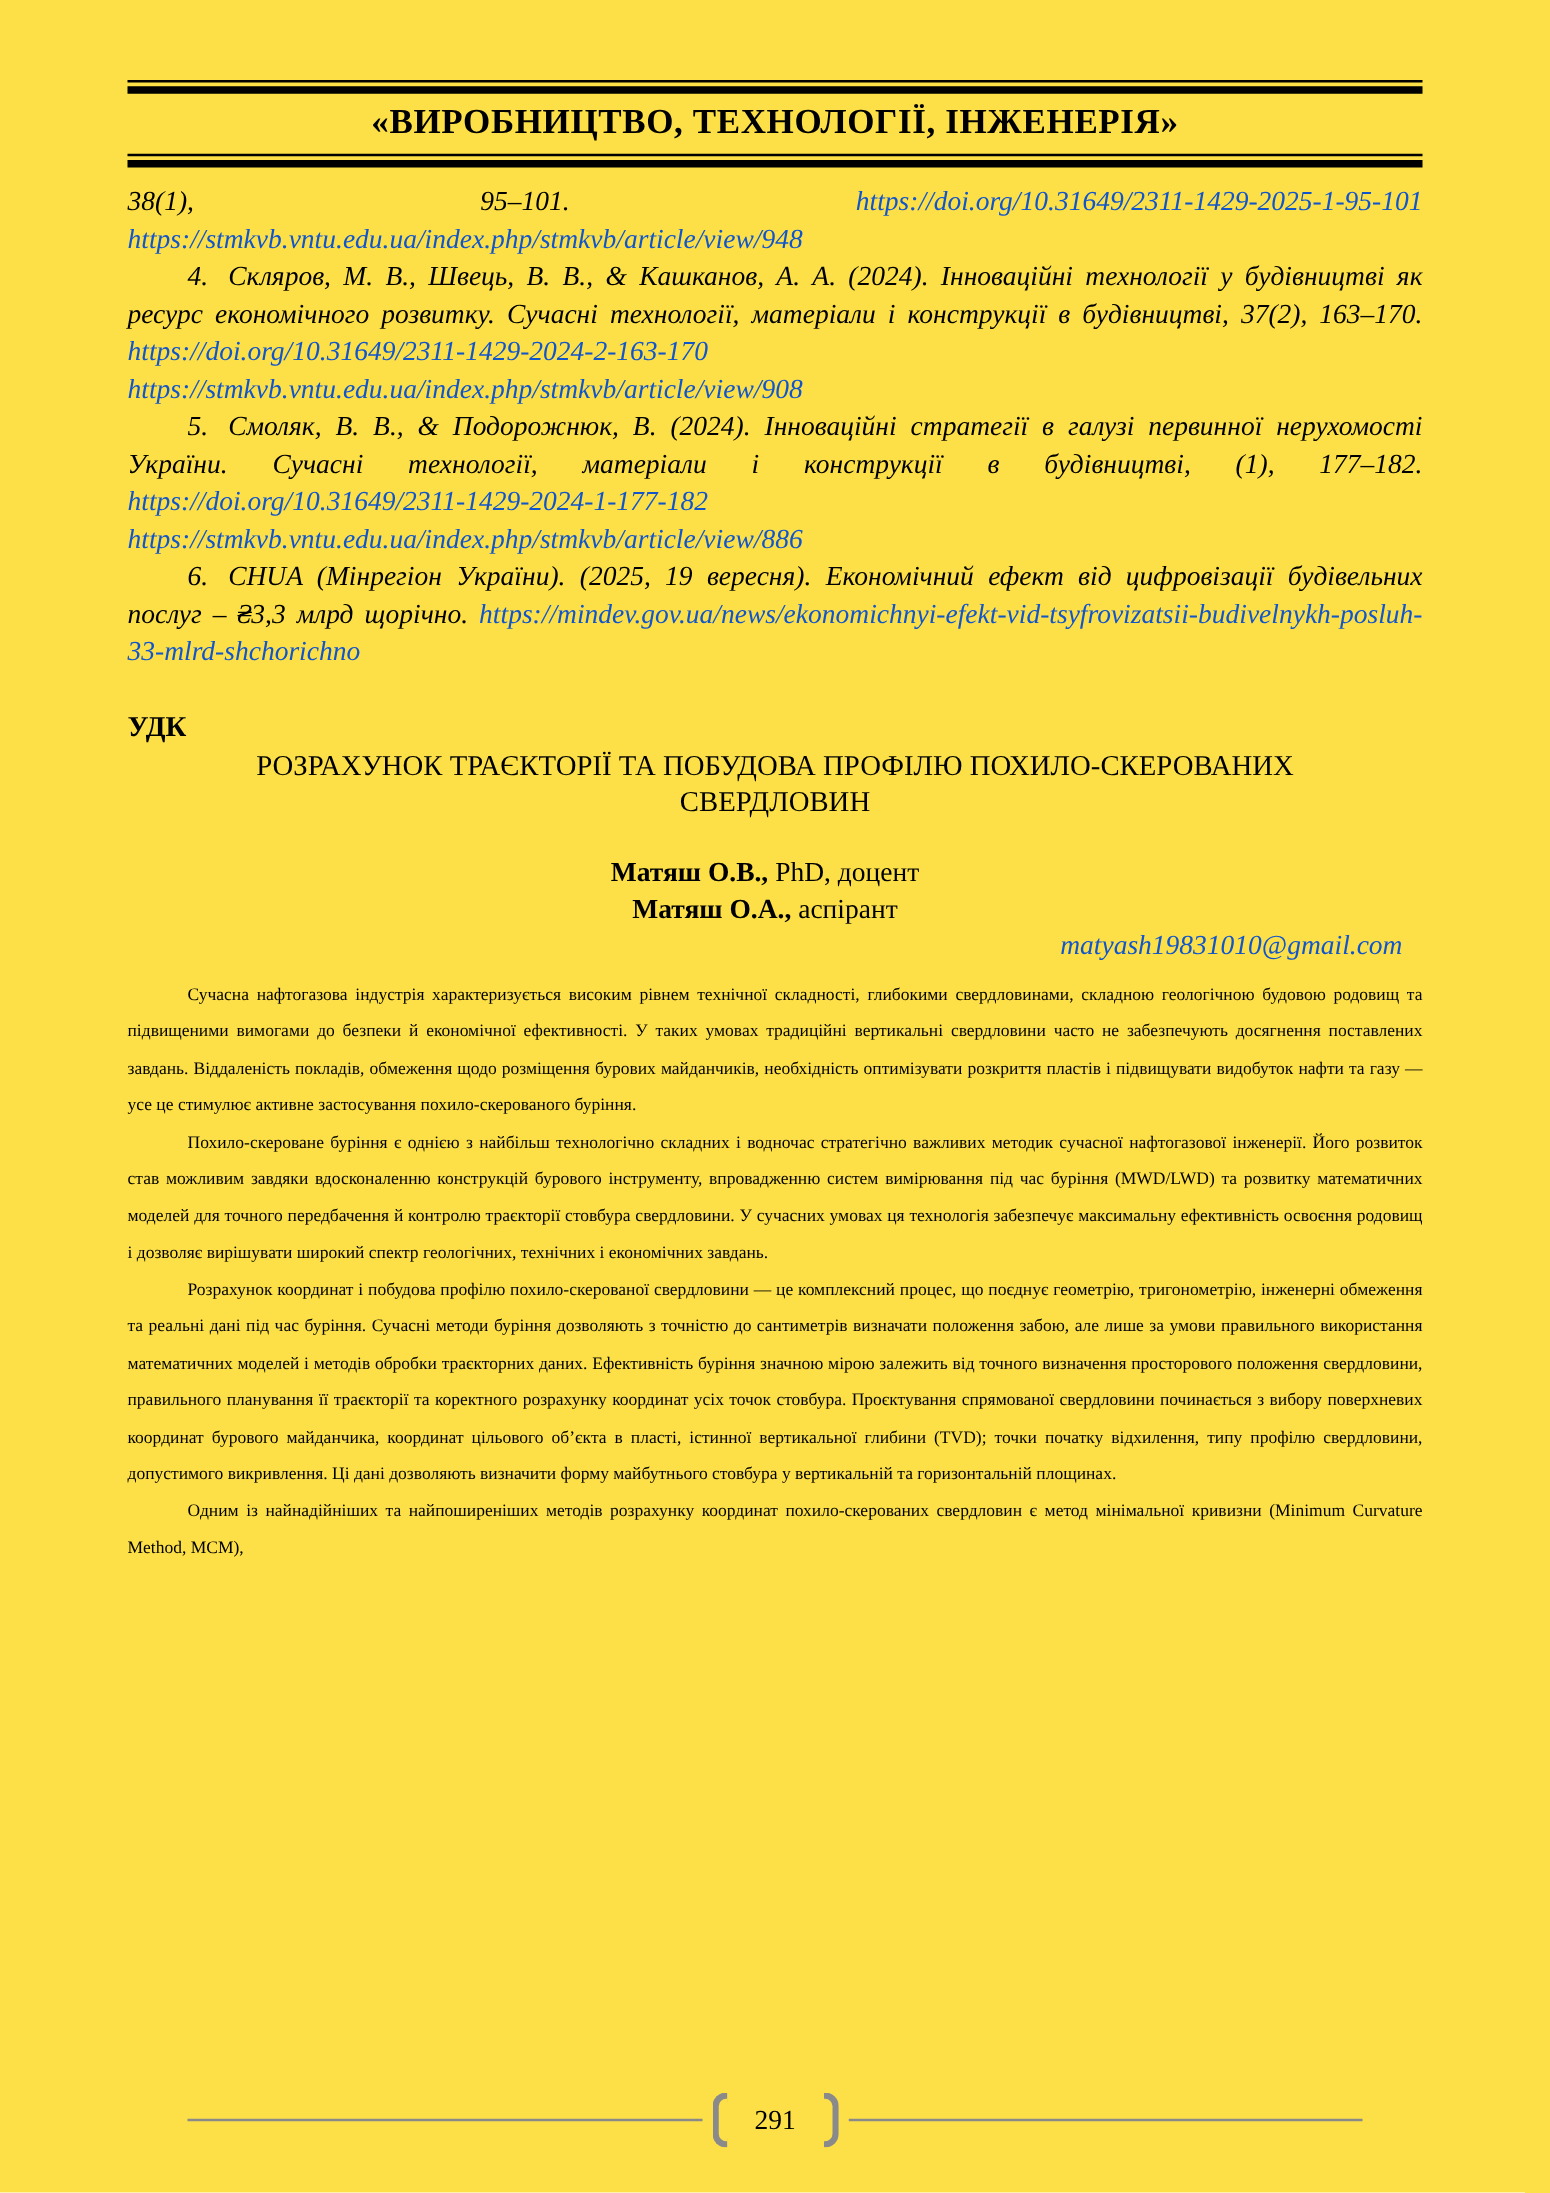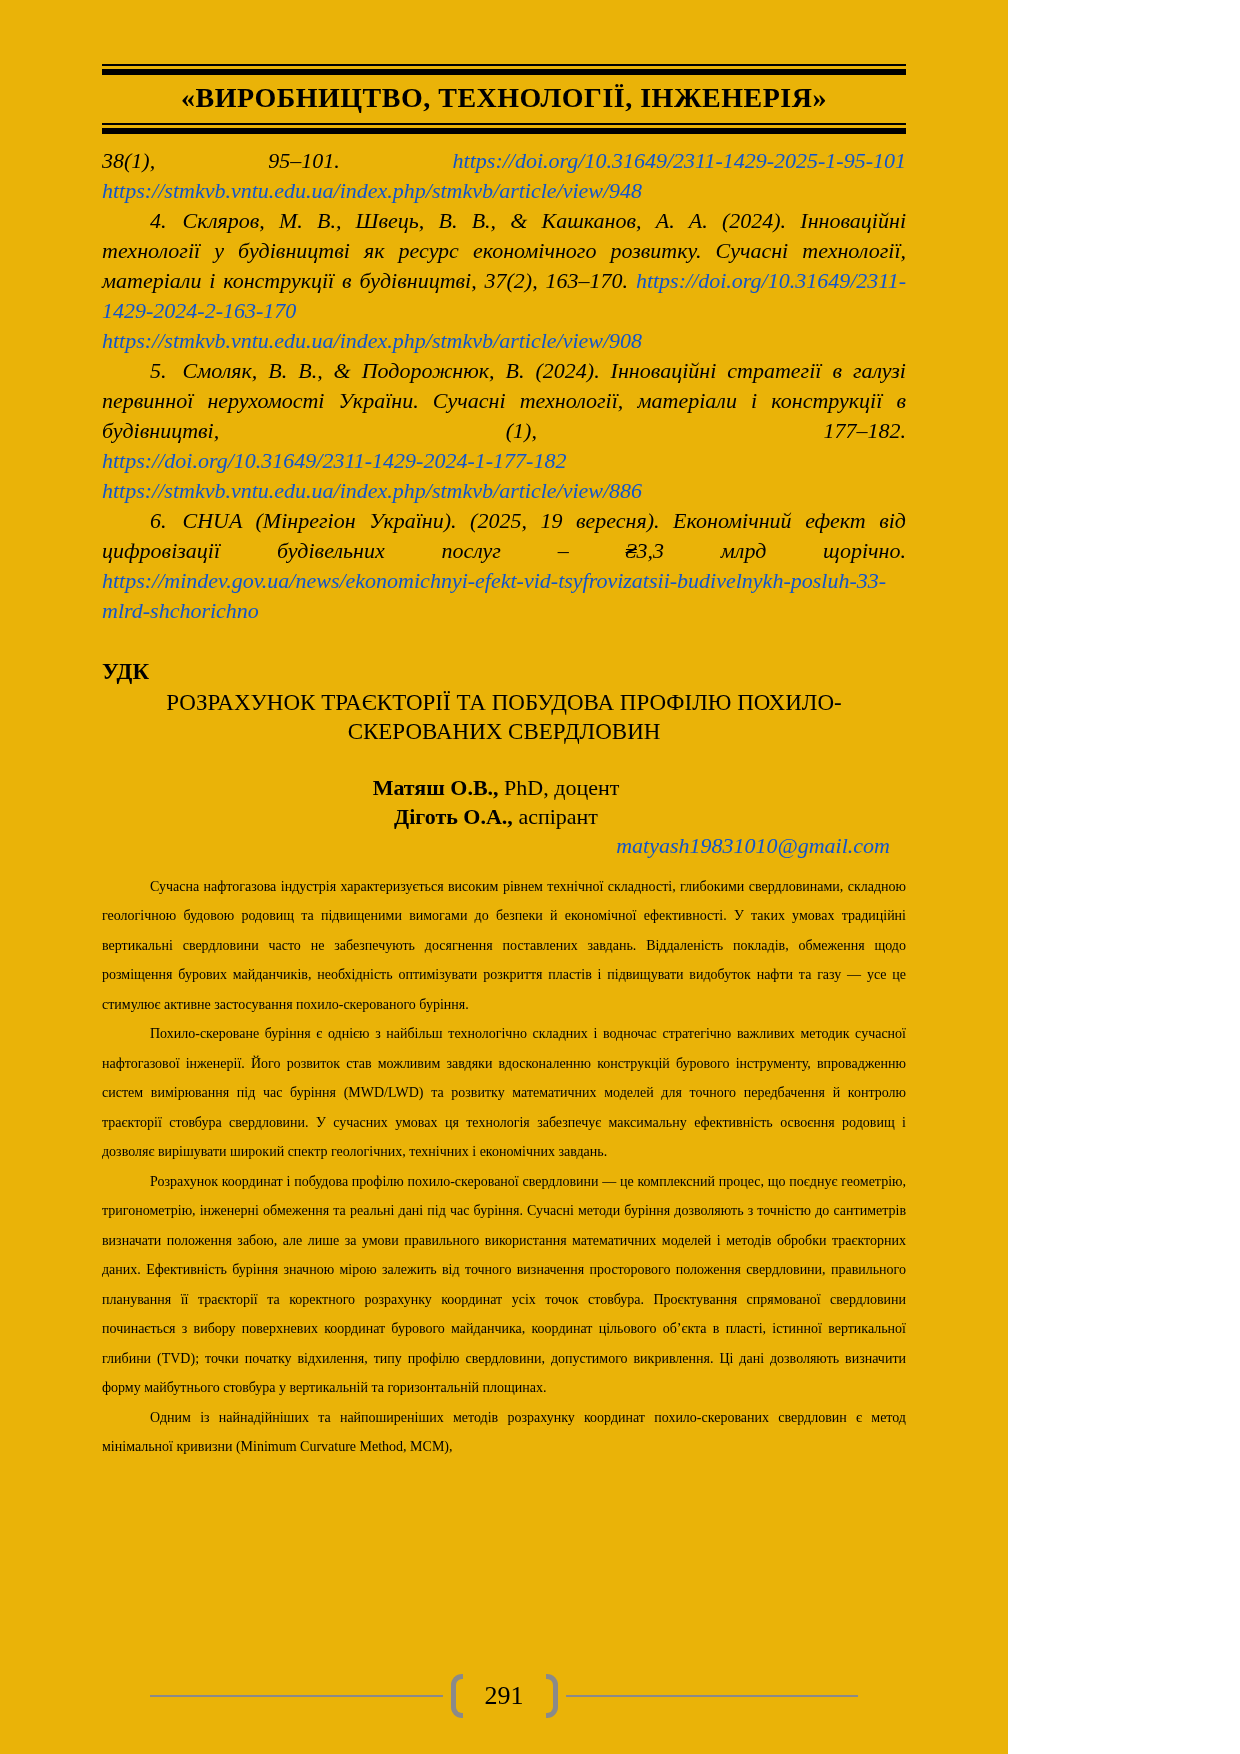--- a/index.html
+++ b/index.html
@@ -1,19 +1,19 @@
 <!DOCTYPE html>
 <html><head>
 <meta charset="utf-8">
 <style>
   html,body{margin:0;padding:0;background:#fff;}
   .page{
     position:relative;
-    width:1008px;height:1754px;
-    background:#eab308;overflow:hidden;
+    width:1240px;height:1754px;
+    background:#fde047;overflow:hidden;
     font-family:"Liberation Serif","DejaVu Serif",serif;
     color:#000;
   }
   .content{margin:0 102px;}
 
   
   .journal-header{margin:64px 102px 0 102px;}
   .rule{width:100%;}
   .rule.thin{height:2px;background:#000;margin-bottom:3px;}
   .rule.thick{height:6px;background:#000;}
@@ -46,21 +46,21 @@
 
   
   .page-footer{
     position:absolute;left:150px;right:150px;bottom:36px;
     display:flex;align-items:center;
   }
   .fline{flex:1;height:2px;background:#8a8a8a;}
   .bracket{display:inline-block;width:12px;height:44px;box-sizing:border-box;border:5px solid #8a8a8a;}
   .bracket.left{border-right:none;border-radius:11px 0 0 11px;margin-left:8px;}
   .bracket.right{border-left:none;border-radius:0 11px 11px 0;margin-right:8px;}
-  .page-num{margin:0 22px;font-size:26px;line-height:1;}
+  .page-num{margin:0 22px;font-size:22px;line-height:1;}
 </style>
 </head>
 <body>
 
 <div class="page">
 
   <header class="journal-header">
     <div class="rule thin"></div>
     <div class="rule thick"></div>
     <div class="journal-title">«ВИРОБНИЦТВО, ТЕХНОЛОГІЇ, ІНЖЕНЕРІЯ»</div>
@@ -81,21 +81,21 @@
       <p class="ref item"><span class="ref-num">6.</span><span>CHUA (Мінрегіон України). (2025, 19 вересня). Економічний ефект від цифровізації будівельних послуг – ₴3,3 млрд щорічно.</span> <a class="link">https://mindev.gov.ua/news/ekonomichnyi-efekt-vid-tsyfrovizatsii-budivelnykh-posluh-33-mlrd-shchorichno</a></p>
 
     </section>
 
     <section>
       <div class="udc">УДК</div>
       <h1 class="article-title">РОЗРАХУНОК ТРАЄКТОРІЇ ТА ПОБУДОВА ПРОФІЛЮ ПОХИЛО-СКЕРОВАНИХ СВЕРДЛОВИН</h1>
 
       <div class="authors">
         <div class="author-line"><b>Матяш О.В.,</b> <span>PhD, доцент</span></div>
-        <div class="author-line"><b>Діготь О.А.,</b> <span>аспірант</span></div>
+        <div class="author-line"><b>Матяш О.А.,</b> <span>аспірант</span></div>
       </div>
 
       <div class="email-line"><a class="link">matyash19831010@gmail.com</a></div>
     </section>
 
     <section class="body-text">
       <p>Сучасна нафтогазова індустрія характеризується високим рівнем технічної складності, глибокими свердловинами, складною геологічною будовою родовищ та підвищеними вимогами до безпеки й економічної ефективності. У таких умовах традиційні вертикальні свердловини часто не забезпечують досягнення поставлених завдань. Віддаленість покладів, обмеження щодо розміщення бурових майданчиків, необхідність оптимізувати розкриття пластів і підвищувати видобуток нафти та газу — усе це стимулює активне застосування похило-скерованого буріння.</p>
       <p>Похило-скероване буріння є однією з найбільш технологічно складних і водночас стратегічно важливих методик сучасної нафтогазової інженерії. Його розвиток став можливим завдяки вдосконаленню конструкцій бурового інструменту, впровадженню систем вимірювання під час буріння (MWD/LWD) та розвитку математичних моделей для точного передбачення й контролю траєкторії стовбура свердловини. У сучасних умовах ця технологія забезпечує максимальну ефективність освоєння родовищ і дозволяє вирішувати широкий спектр геологічних, технічних і економічних завдань.</p>
       <p>Розрахунок координат і побудова профілю похило-скерованої  свердловини — це комплексний процес, що поєднує геометрію, тригонометрію, інженерні обмеження та реальні дані під час буріння. Сучасні методи буріння дозволяють з точністю до сантиметрів визначати положення забою, але лише за умови правильного використання математичних моделей і методів обробки траєкторних даних. Ефективність буріння значною мірою залежить від точного визначення просторового положення свердловини, правильного планування її траєкторії та коректного розрахунку координат усіх точок стовбура. Проєктування спрямованої свердловини починається з вибору поверхневих координат бурового майданчика, координат цільового об’єкта в пласті, істинної вертикальної глибини (TVD); точки початку відхилення, типу профілю свердловини, допустимого викривлення. Ці дані дозволяють визначити форму майбутнього стовбура у вертикальній та горизонтальній площинах.</p>
       <p>Одним із найнадійніших та найпоширеніших методів розрахунку координат похило-скерованих свердловин є метод мінімальної кривизни (Minimum Curvature Method, MCM),</p>

